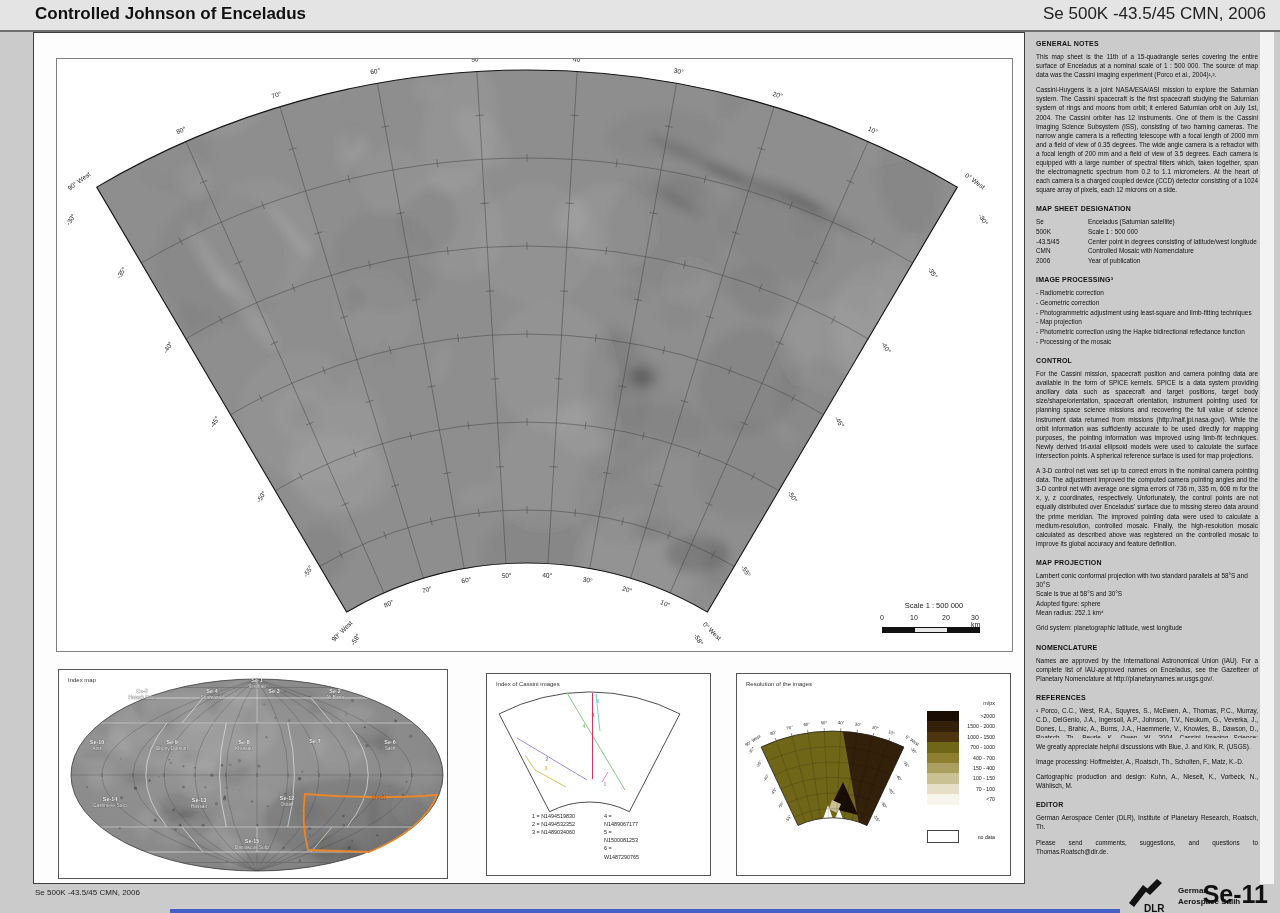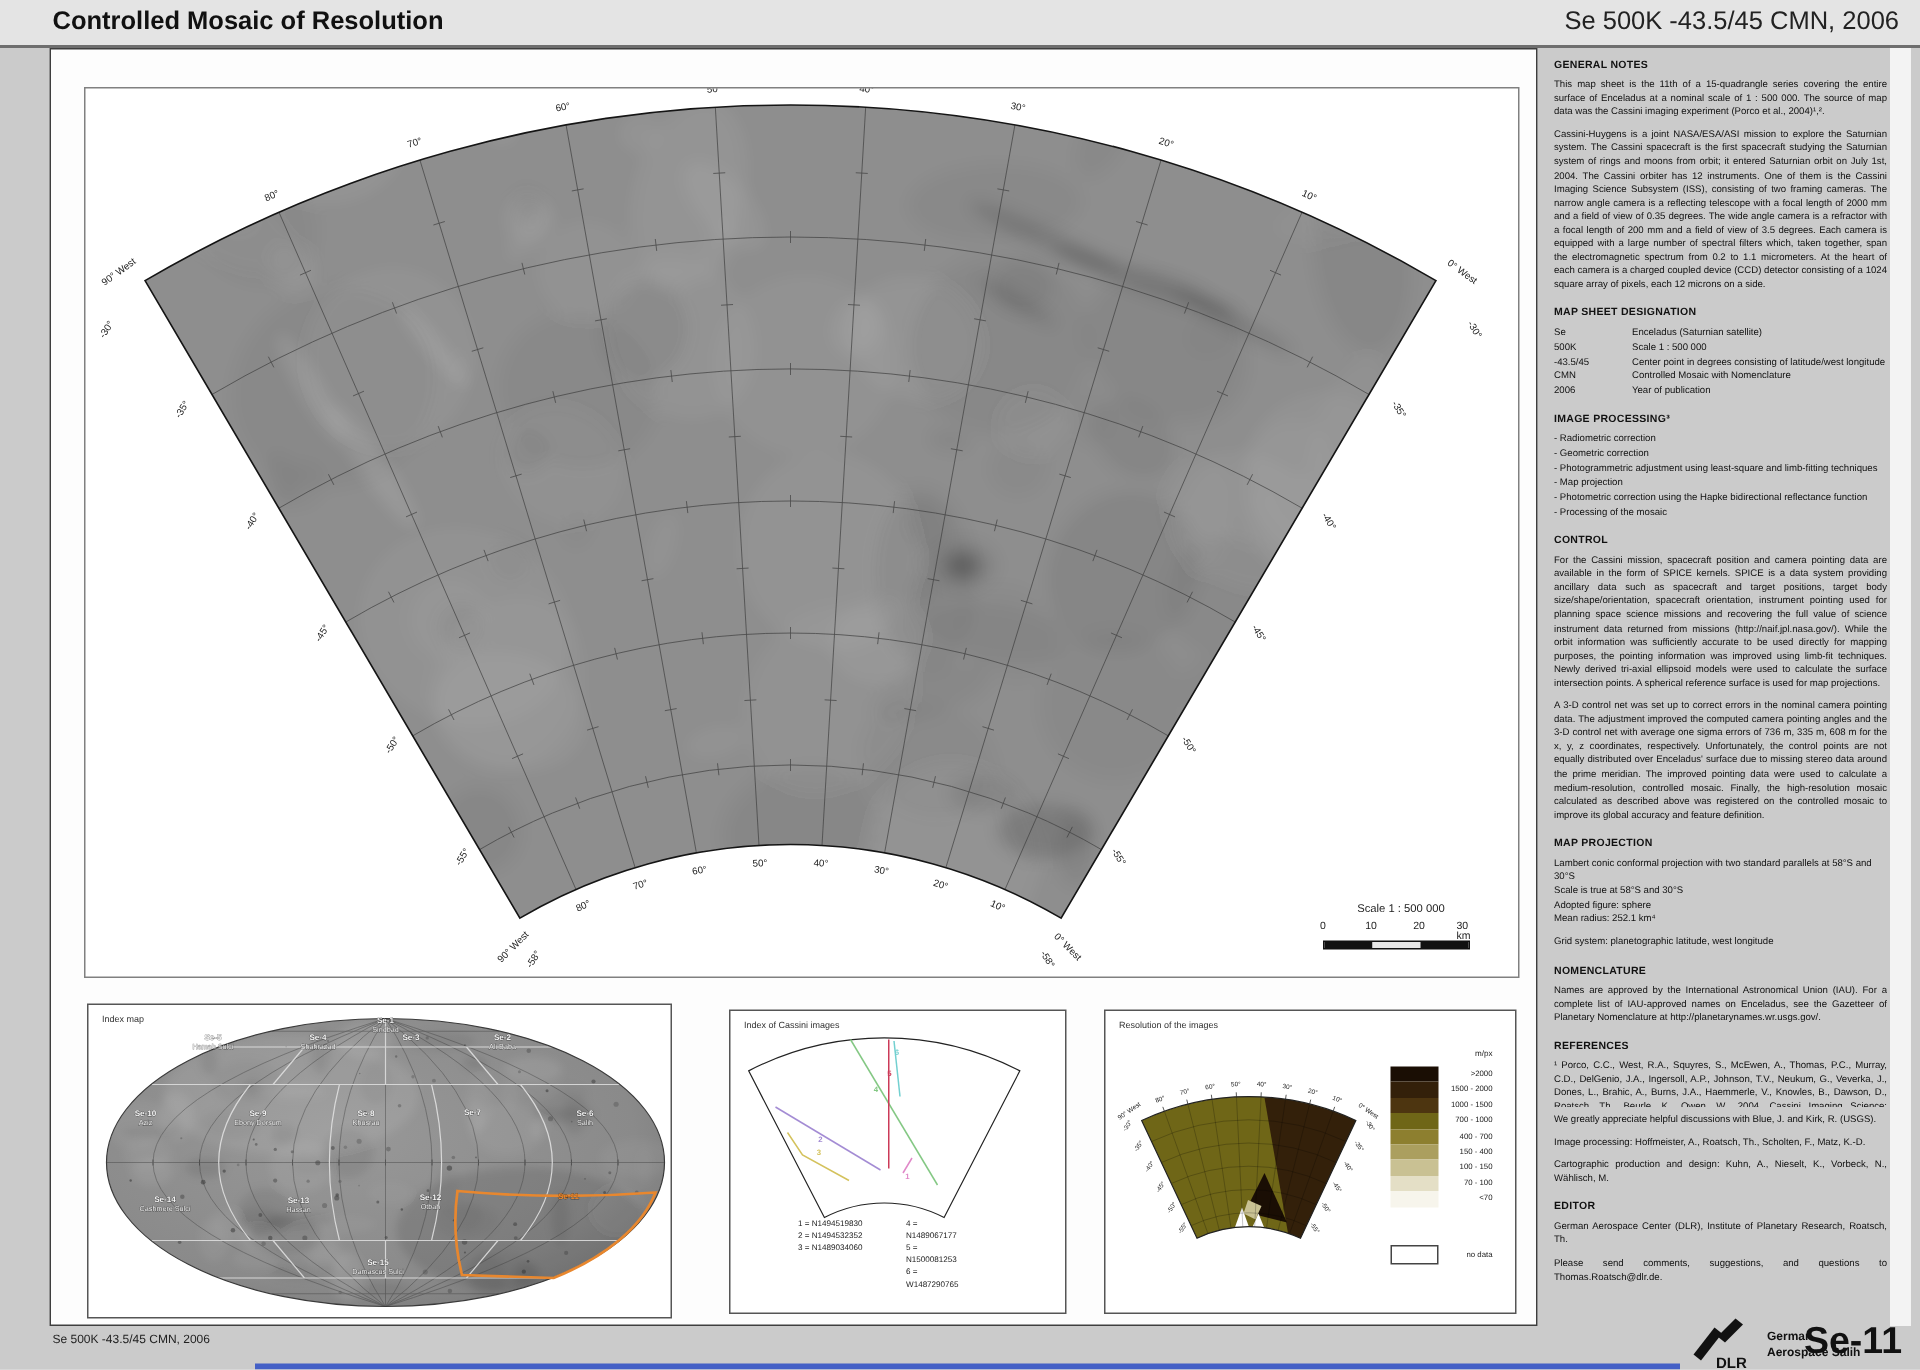--- a/index.html
+++ b/index.html
@@ -52,21 +52,21 @@
   .footer-code{position:absolute;left:35px;top:888px;font-size:8px;color:#222;}
   .footer-id{position:absolute;right:12px;top:880px;font-size:25px;font-weight:bold;color:#111;}
   .blue-line{position:absolute;left:170px;bottom:0;width:950px;height:4px;background:#4460c6;}
 </style>
 </head>
 <body>
 
 <div class="page">
 
   <div class="header">
-    <div class="header-title">Controlled Mosaic of Resolution</div>
+    <div class="header-title">Controlled Johnson of Enceladus</div>
     <div class="header-code">Se 500K -43.5/45 CMN, 2006</div>
   </div>
 
   <div class="sheet">
 
     <div class="map-box">
       <svg id="main-map-svg" width="955" height="592" viewBox="0 0 955 592">
           <defs>
             <clipPath id="fanclip">
               <path d="M39.7,128.1 A849,849 0 0 1 900.3,128.1 L650.4,553.1 A356,356 0 0 0 289.6,553.1 Z"></path>

